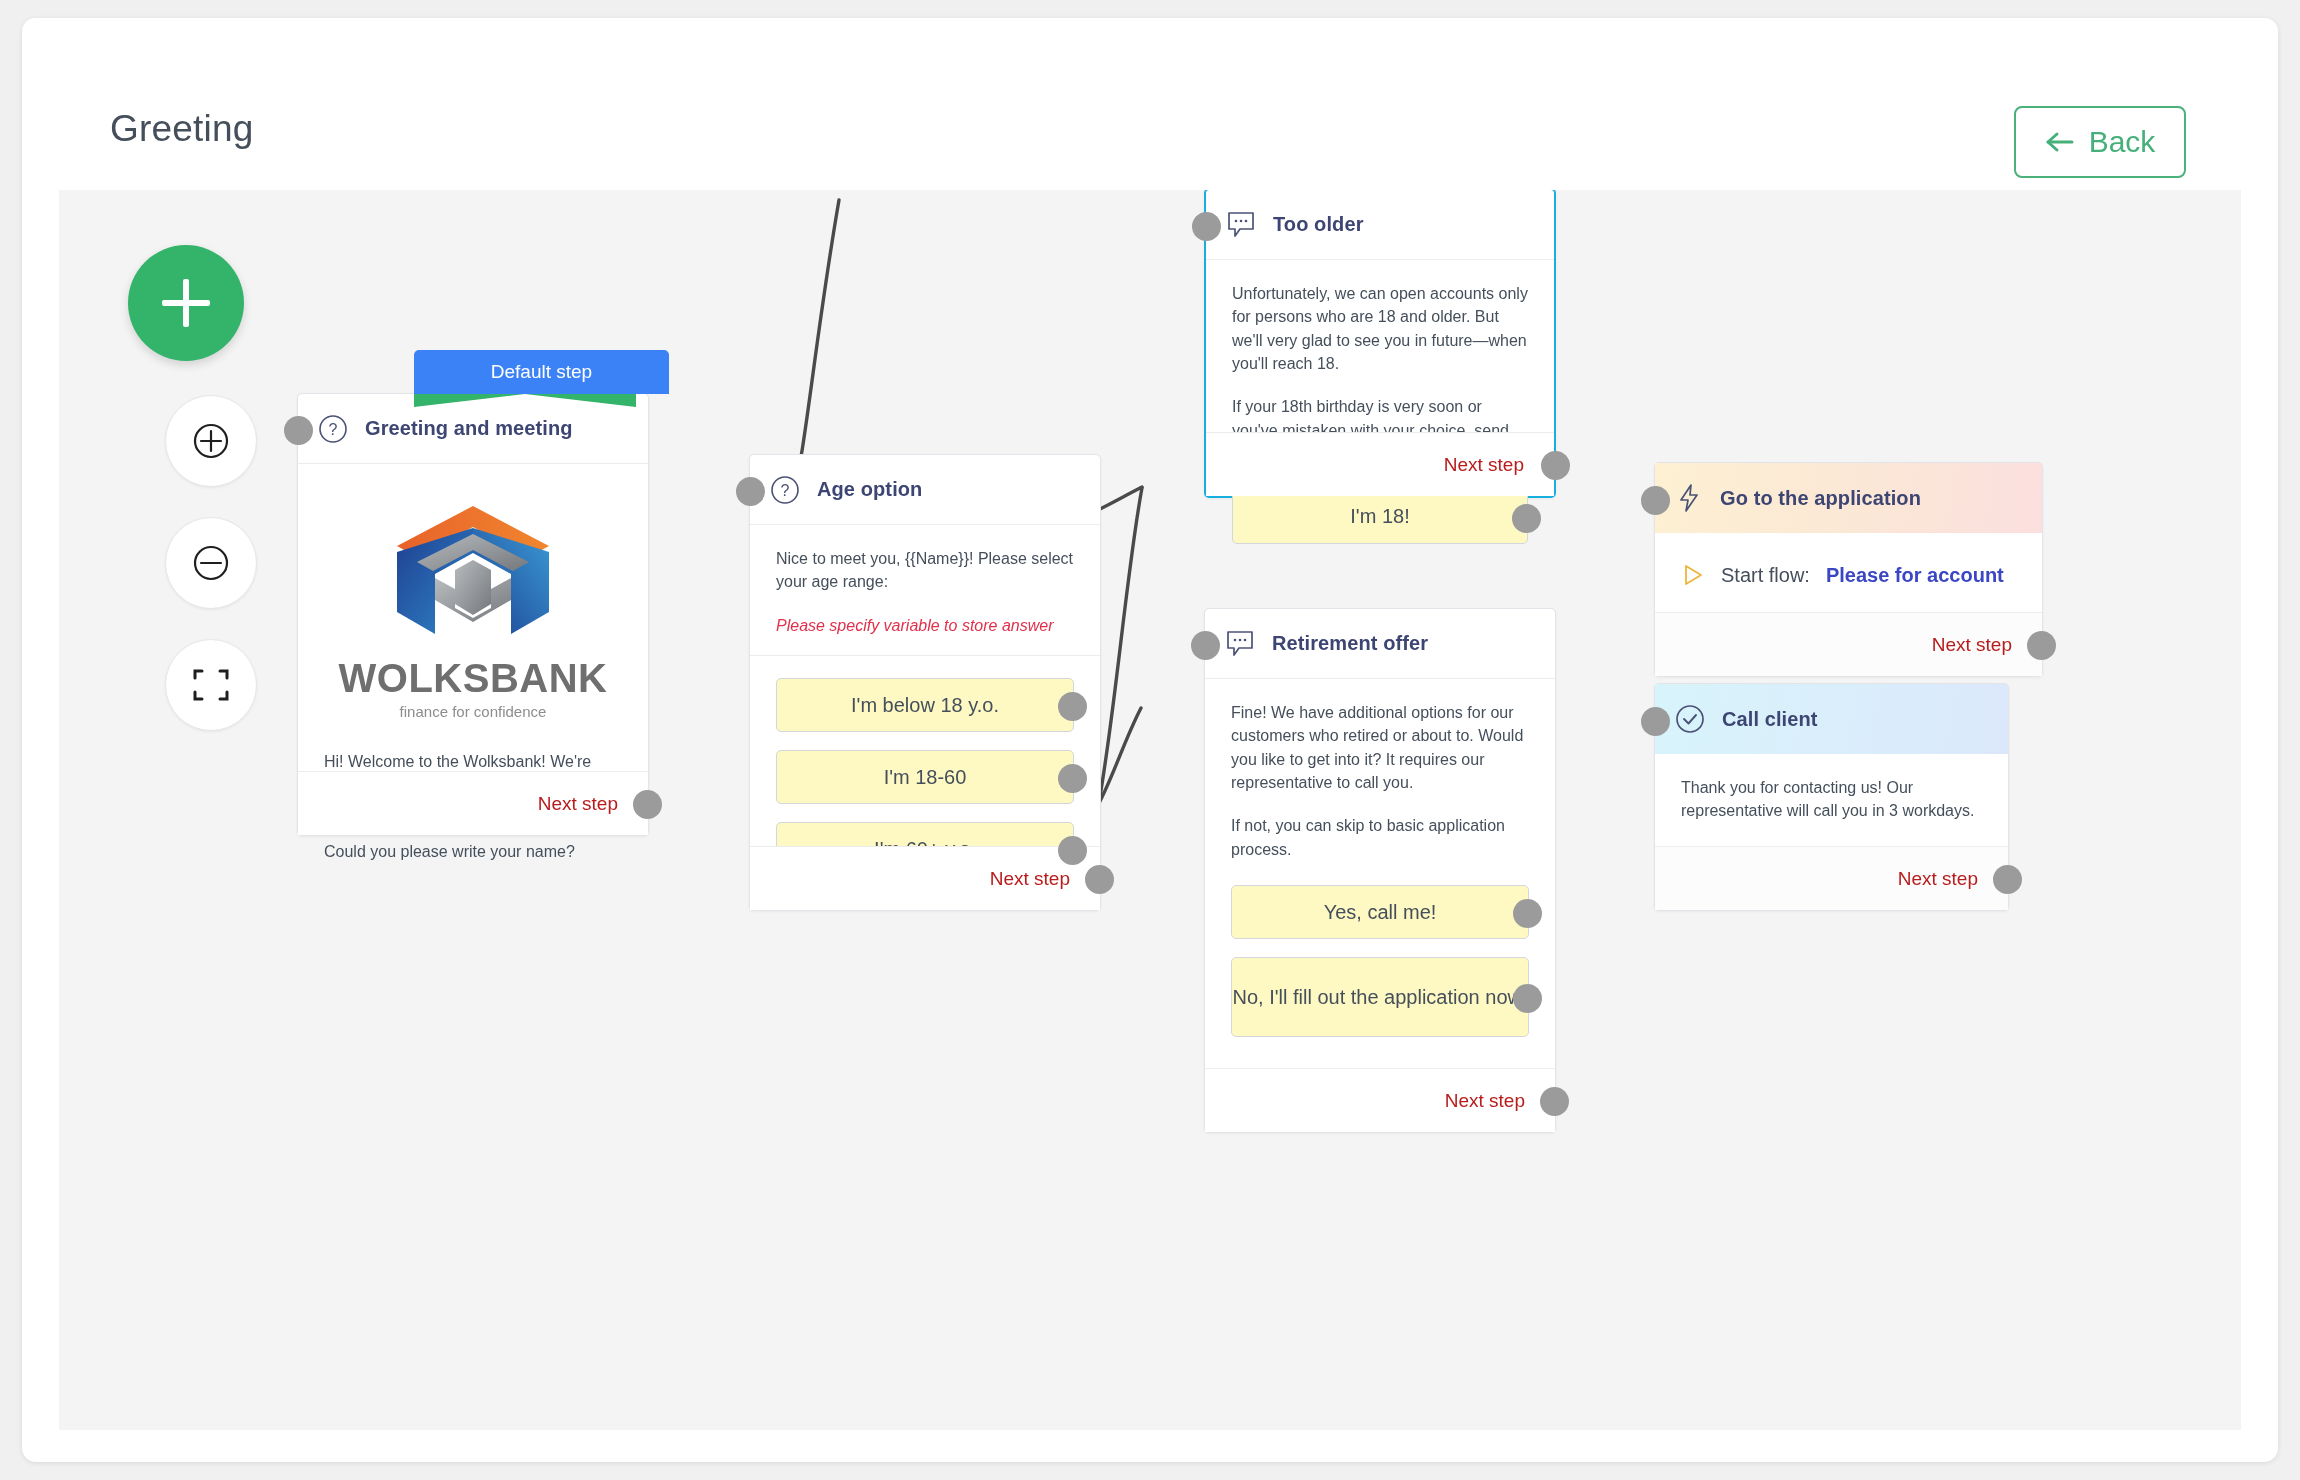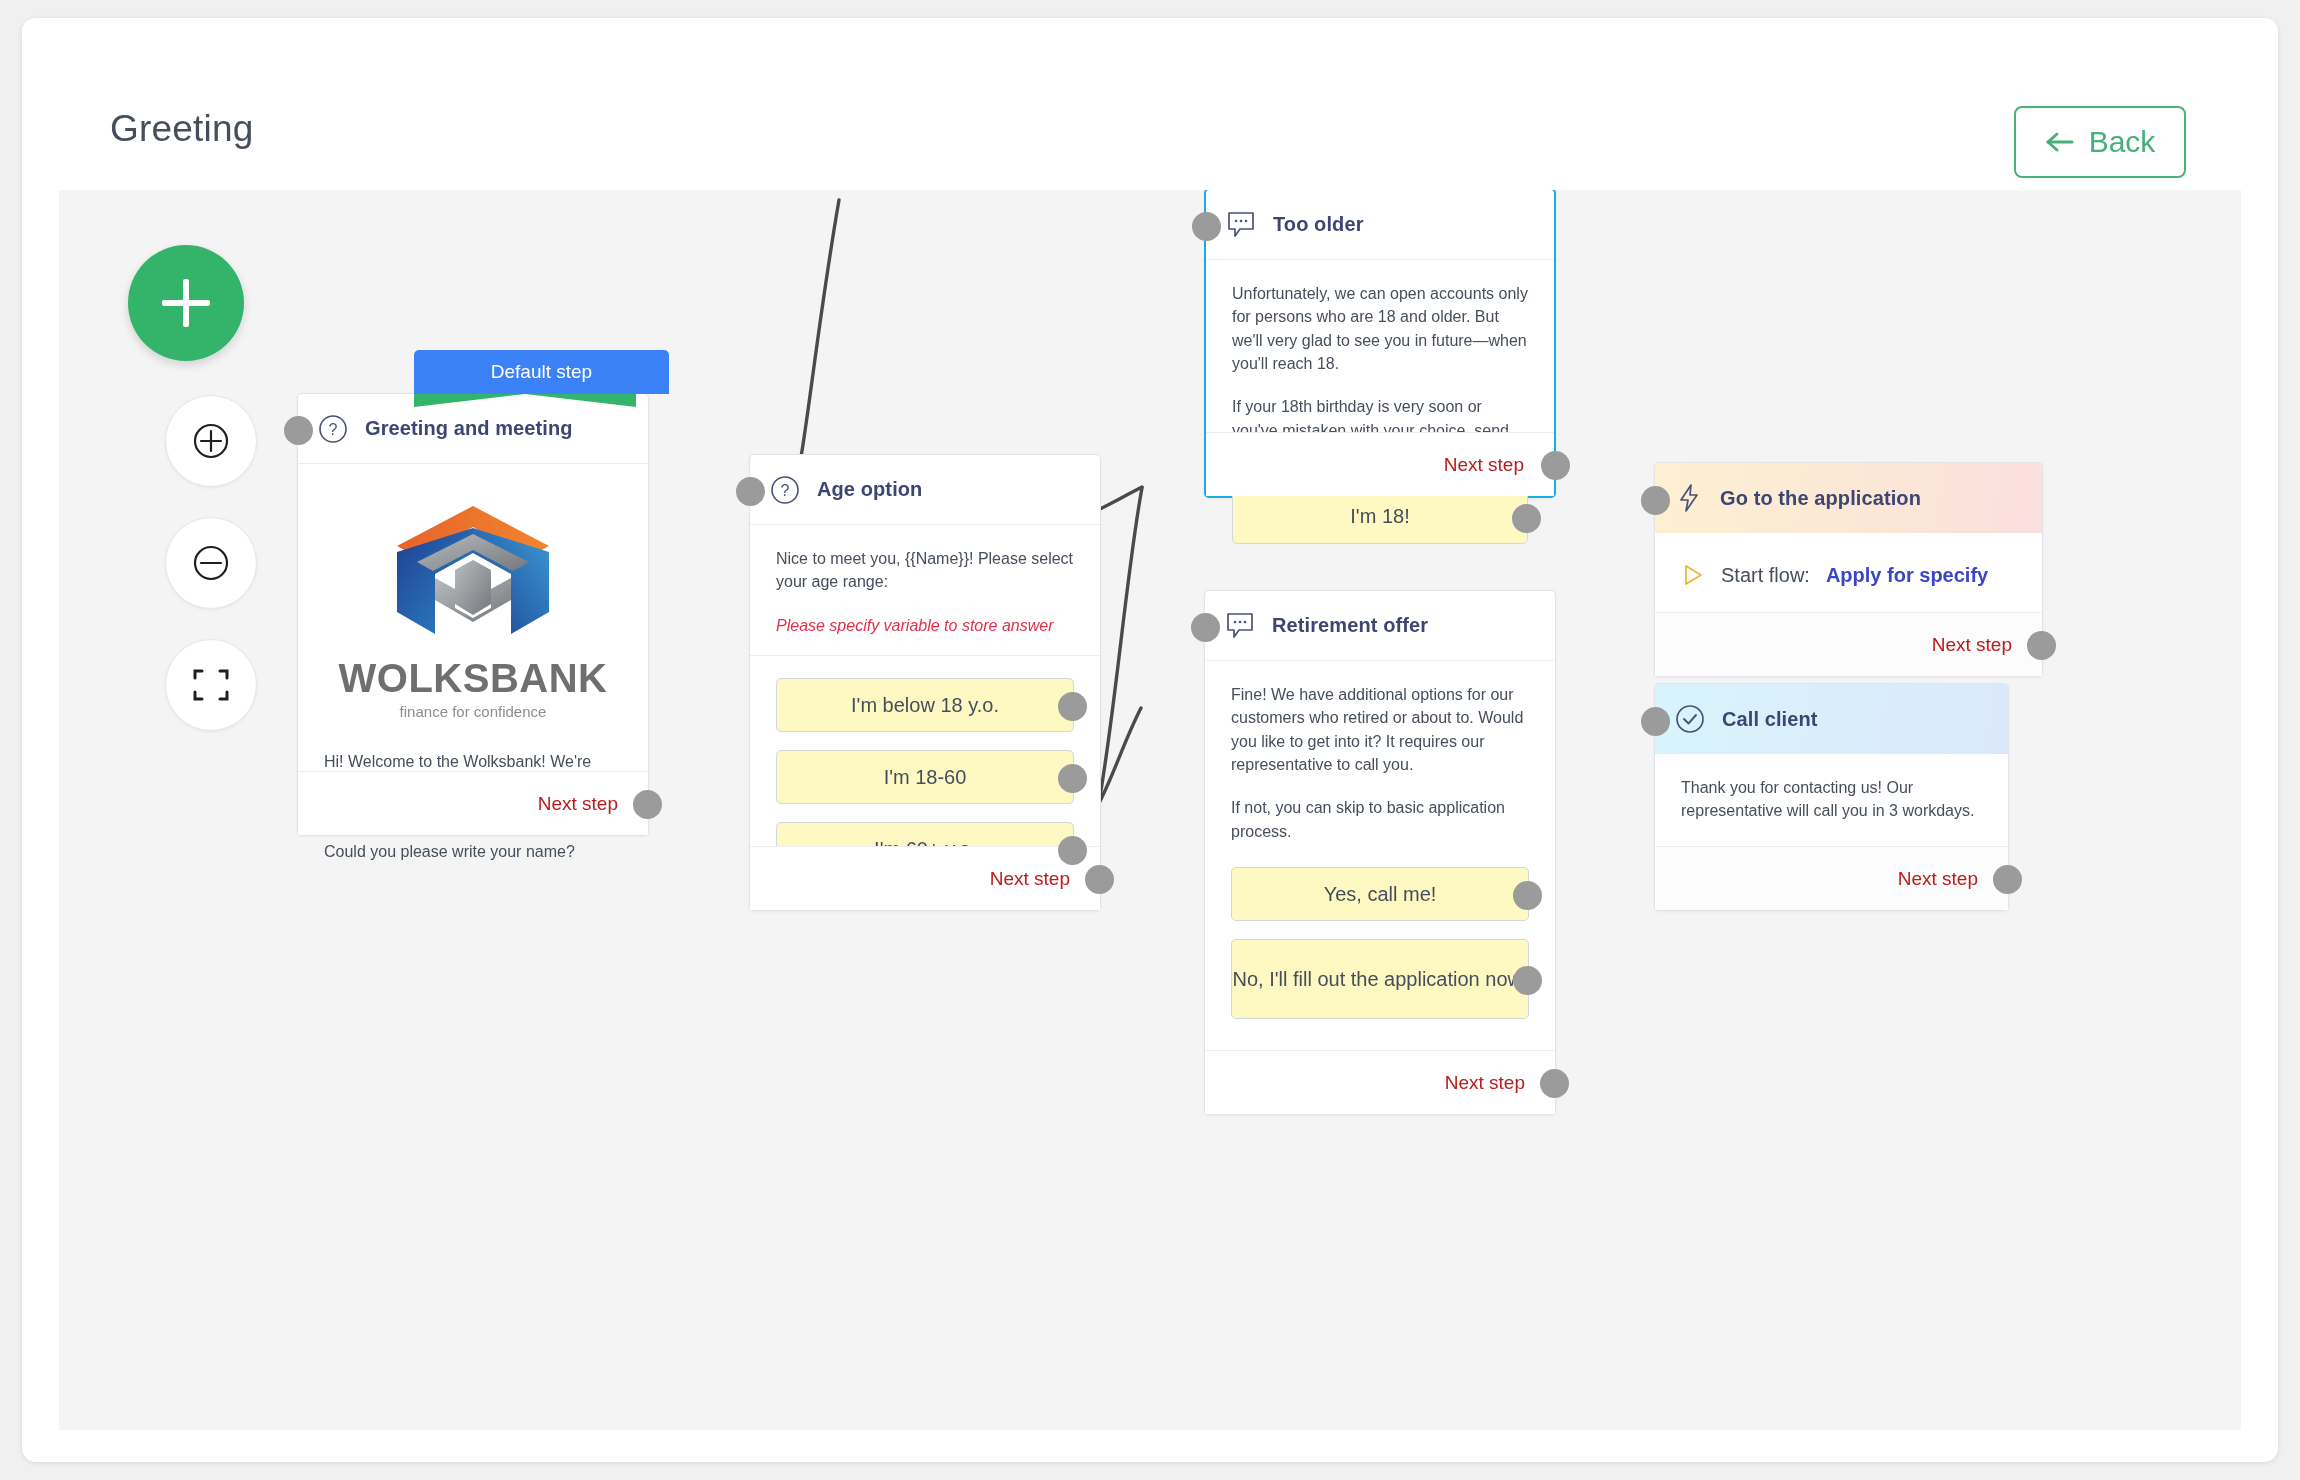--- a/index.html
+++ b/index.html
@@ -428,21 +428,21 @@
             <span>I'm 18!</span>
             <div class="port out" style="top:13px;"></div>
           </div>
         </div>
         <div class="node-footer plain" style="position:absolute; left:0; bottom:0; width:100%;">
           <span>Next step</span>
           <div class="port out" style="top:18px; right:-16px;"></div>
         </div>
       </div>
 
-      <div class="node" style="left:1145px; top:400px; width:352px; height:525px;">
+      <div class="node" style="left:1145px; top:418px; width:352px; height:525px;">
         <div class="port in" style="top:22px;"></div>
         <div class="node-head">
           <svg width="30" height="28" viewBox="0 0 30 28">
             <path d="M3 2 H27 V18 H14 L9 25 V18 H3 Z" fill="none" stroke="#4b5275" stroke-width="1.7" stroke-linejoin="round"></path>
             <circle cx="10" cy="10" r="1.3" fill="#4b5275"></circle>
             <circle cx="15" cy="10" r="1.3" fill="#4b5275"></circle>
             <circle cx="20" cy="10" r="1.3" fill="#4b5275"></circle>
           </svg>
           <span class="node-title">Retirement offer</span>
         </div>
@@ -472,21 +472,21 @@
           <svg width="28" height="30" viewBox="0 0 28 30">
             <path d="M16 2 L6 17 H13 L11 28 L22 12 H15 Z" fill="none" stroke="#4b5275" stroke-width="1.7" stroke-linejoin="round"></path>
           </svg>
           <span class="node-title">Go to the application</span>
         </div>
         <div class="flow-row">
           <svg width="24" height="24" viewBox="0 0 24 24">
             <path d="M5 3 L20 12 L5 21 Z" fill="none" stroke="#eeb53c" stroke-width="1.8" stroke-linejoin="round"></path>
           </svg>
           <span>Start flow:</span>
-          <span class="flow-link">Apply for specify</span>
+          <span class="flow-link">Please for account</span>
         </div>
         <div class="node-footer" style="position:absolute; left:0; bottom:0; width:100%;">
           <span>Next step</span>
           <div class="port out" style="top:18px;"></div>
         </div>
       </div>
 
       <div class="node" style="left:1595px; top:493px; width:355px; height:228px;">
         <div class="port in" style="top:23px;"></div>
         <div class="node-head head-gradient-cool">

